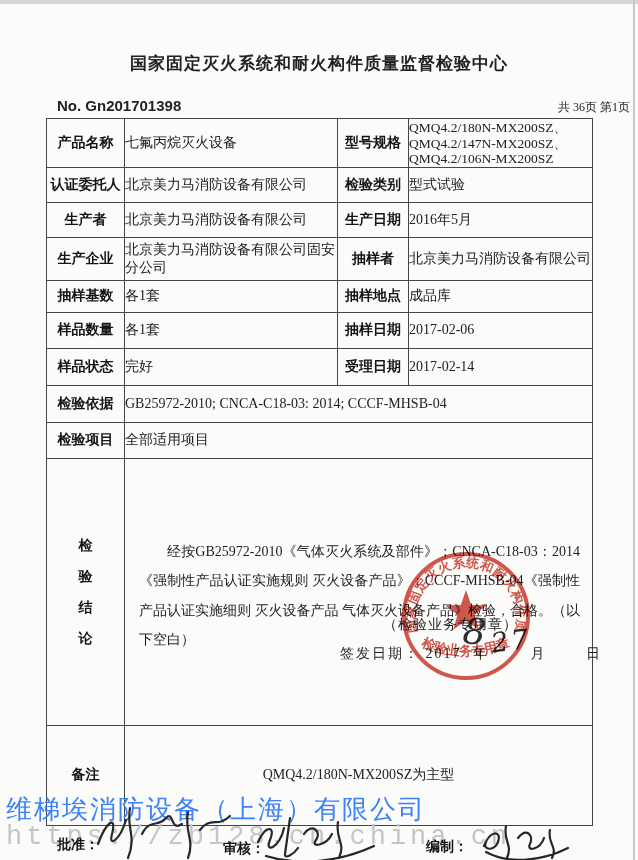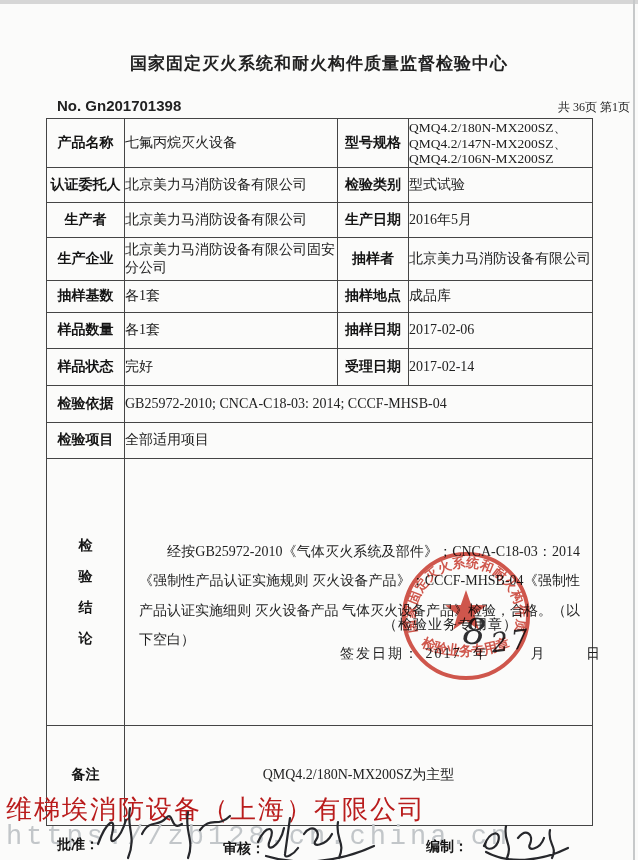--- a/index.html
+++ b/index.html
@@ -35,21 +35,21 @@
   .issue-line .u-day{margin-left:34px;}
   .hand{position:absolute;font-family:"DejaVu Serif",serif;font-style:italic;color:#2e2e30;}
   .hand-month{left:338px;top:152px;font-size:36px;transform:rotate(6deg);}
   .hand-day{left:366px;top:166px;font-size:27px;transform:rotate(-7deg);letter-spacing:3px;}
 
   .remark-val{vertical-align:top;padding-top:12px;text-align:center;}
 
   .stamp{position:absolute;left:396px;top:546px;width:140px;height:140px;z-index:6;
          mix-blend-mode:multiply;opacity:.9;}
 
-  .wm1{position:absolute;left:6px;top:792px;font-size:26px;color:#b91c1c;letter-spacing:2px;
+  .wm1{position:absolute;left:6px;top:792px;font-size:26px;color:#3b82f6;letter-spacing:2px;
        z-index:3;font-family:"Liberation Sans",sans-serif;white-space:nowrap;}
   .wm2{position:absolute;left:6px;top:822px;font-size:27px;color:#c2c6c9;letter-spacing:4px;
        z-index:3;font-family:"Liberation Mono",monospace;white-space:nowrap;}
 
   .foot-label{position:absolute;font-family:"Liberation Sans",sans-serif;font-weight:bold;
        font-size:14px;color:#161616;z-index:5;}
   .lab-approve{left:57px;top:836px;}
   .lab-review{left:223px;top:840px;}
   .lab-compile{left:426px;top:838px;}
   .sig{position:absolute;z-index:5;}

